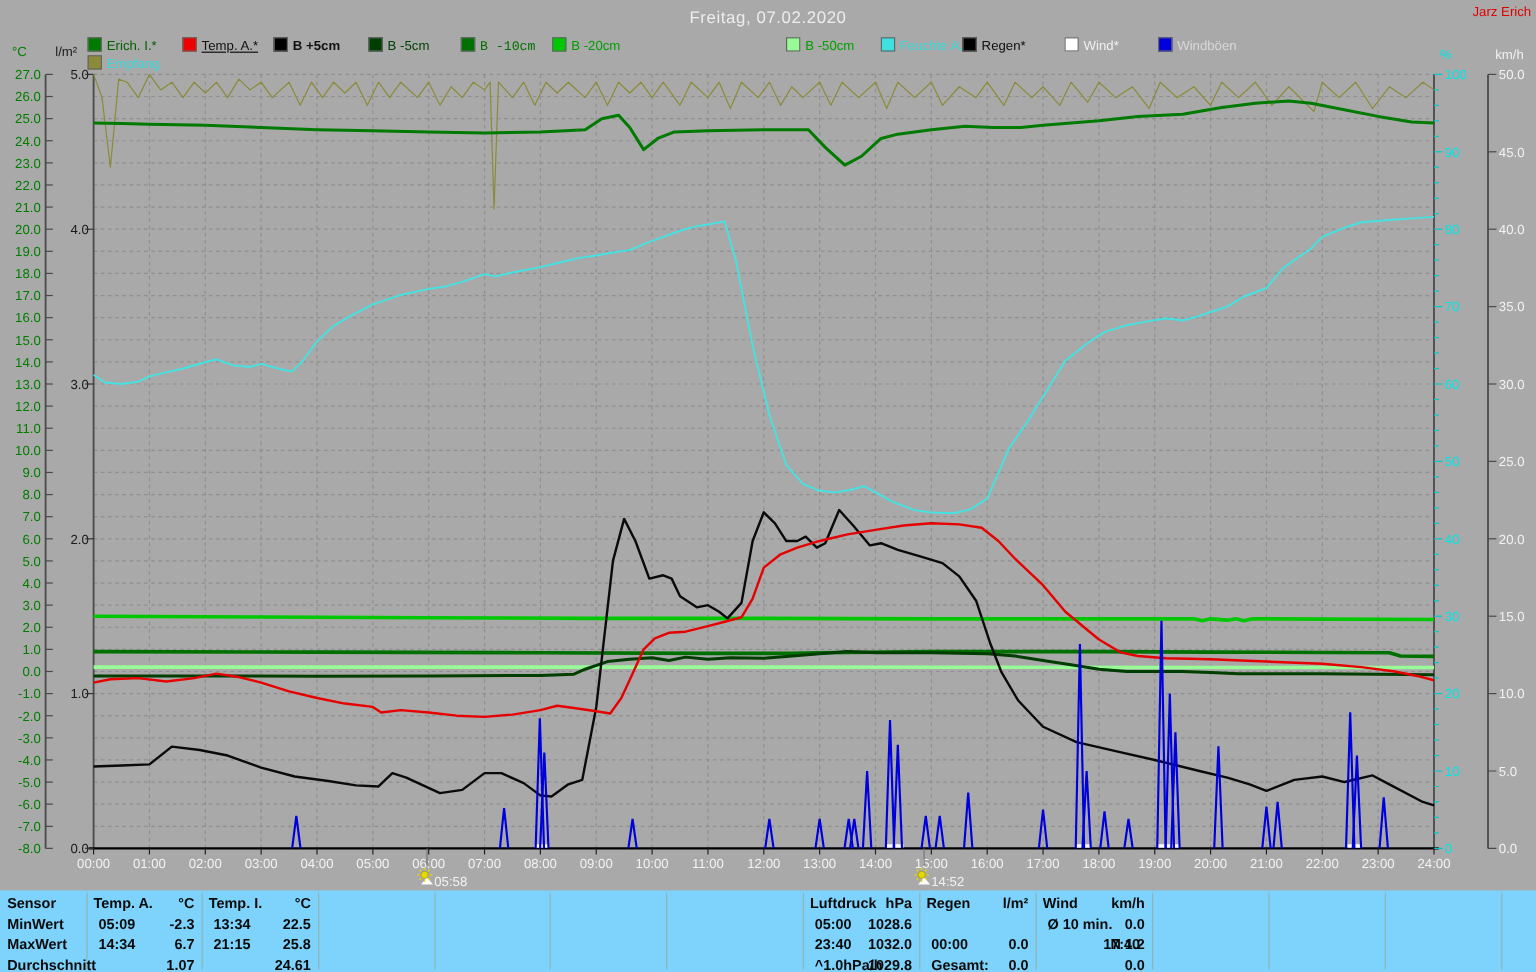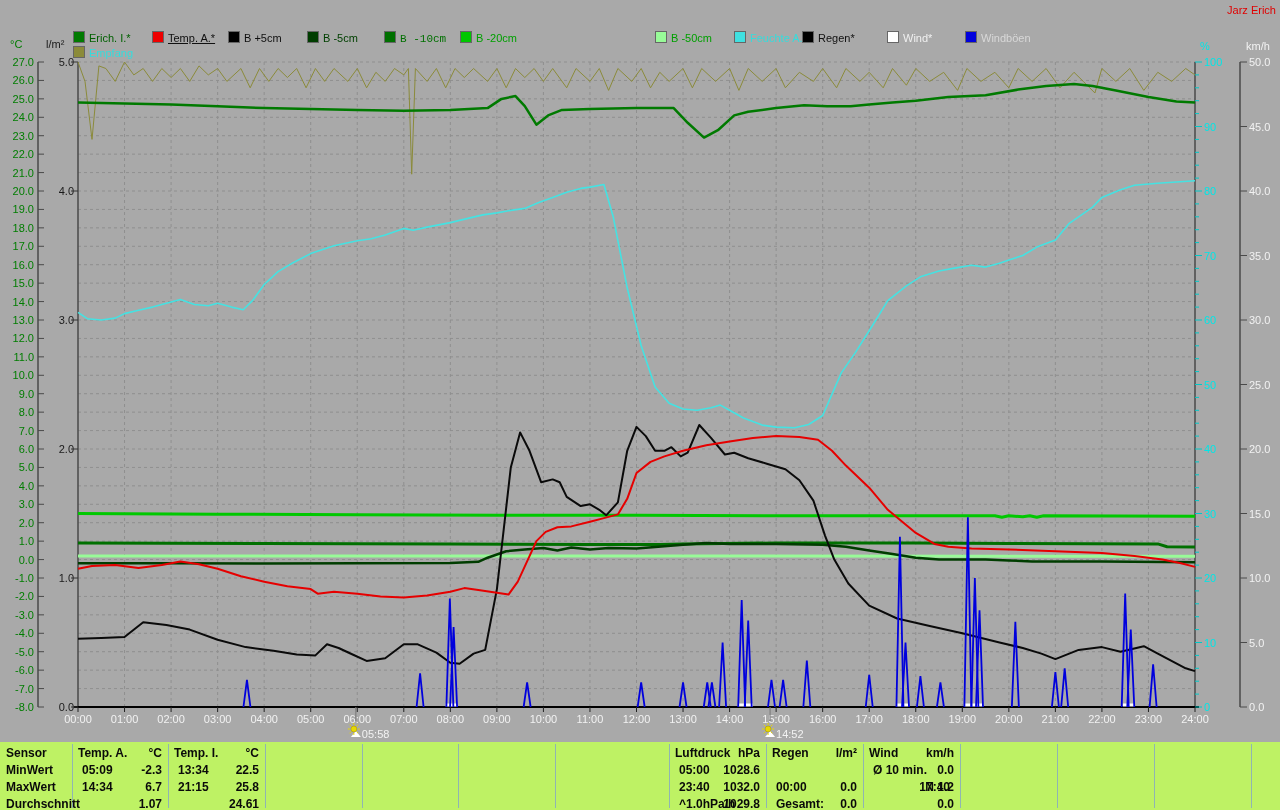--- a/index.html
+++ b/index.html
@@ -6,21 +6,21 @@
   #app{position:relative;width:1280px;height:810px;background:#a9a9a9;overflow:hidden;
        font-family:"Liberation Sans",sans-serif;}
   .abs{position:absolute;}
   #title{width:100%;text-align:center;top:6px;color:#ededed;font-size:14px;letter-spacing:.5px;}
   #watermark{top:4px;right:4px;color:#e00000;font-size:11px;}
   .axis-head{font-size:11px;}
   .legend-item{position:absolute;top:31px;height:12px;font-size:11px;white-space:nowrap;}
   .legend-box{display:inline-block;width:10px;height:10px;border:1px solid #666;
               vertical-align:-1px;margin-right:4px;}
   #chart{position:absolute;left:0;top:0;}
-  #datatable{position:absolute;left:0;top:742px;width:1280px;height:68px;background:#bef264;}
+  #datatable{position:absolute;left:0;top:742px;width:1280px;height:68px;background:#7dd3fc;}
   .tcell{position:absolute;font-size:12px;font-weight:bold;color:#0a0a0a;white-space:nowrap;}
   .tval{text-align:right;}
   .vline{position:absolute;top:2px;bottom:2px;width:1px;background:#8fb5b2;}
 </style>
 </head>
 <body>
 
 <div id="app">
   <svg id="chart" width="1280" height="742">
       <g stroke="#8f8f8f" stroke-width="1" stroke-dasharray="3,3">
@@ -388,31 +388,32 @@
         <line x1="768.0745833333334" y1="733" x2="768.0745833333334" y2="735" stroke="#e8d800"></line>
         <line x1="765.2461562085872" y1="731.8284271247462" x2="763.8319426462141" y2="733.2426406871193" stroke="#e8d800"></line>
         <line x1="764.0745833333334" y1="729" x2="762.0745833333334" y2="729" stroke="#e8d800"></line>
         <line x1="765.2461562085872" y1="726.1715728752538" x2="763.8319426462141" y2="724.7573593128807" stroke="#e8d800"></line>
         <line x1="768.0745833333334" y1="725" x2="768.0745833333334" y2="723" stroke="#e8d800"></line>
         <line x1="770.9030104580796" y1="726.1715728752538" x2="772.3172240204527" y2="724.7573593128807" stroke="#e8d800"></line>
         <text x="776.0745833333334" y="738" fill="#f2f2f2" text-anchor="start" font-size="11" font-family="&quot;Liberation Sans&quot;,sans-serif">14:52</text>
       </g>
     </svg>
 
+  <div class="abs" id="title">Freitag, 07.02.2020</div>
   <div class="abs" id="watermark">Jarz Erich</div>
 
   <div class="abs axis-head" style="left:10px;top:38px;color:#007d00;">°C</div>
   <div class="abs axis-head" style="left:46px;top:38px;color:#1a1a1a;">l/m²</div>
   <div class="abs axis-head" style="left:1200px;top:40px;color:#00e6e6;">%</div>
   <div class="abs axis-head" style="left:1246px;top:40px;color:#f2f2f2;">km/h</div>
 
   <div id="legend">
       <div class="legend-item" style="left: 73px; top: 31px;"><span class="legend-box" style="background: rgb(0, 122, 0);"></span><span style="color: rgb(0, 96, 0);">Erich. I.*</span></div>
       <div class="legend-item" style="left: 152px; top: 31px;"><span class="legend-box" style="background: rgb(238, 0, 0);"></span><span style="color: rgb(16, 16, 16); text-decoration: underline;">Temp. A.*</span></div>
-      <div class="legend-item" style="left: 228px; top: 31px;"><span class="legend-box" style="background: rgb(0, 0, 0);"></span><span style="color: rgb(16, 16, 16);">B +5cm</span></div>
+      <div class="legend-item" style="left: 228px; top: 31px;"><span class="legend-box" style="background: rgb(0, 0, 0);"></span><span style="color: rgb(16, 16, 16); font-weight: bold;">B +5cm</span></div>
       <div class="legend-item" style="left: 307px; top: 31px;"><span class="legend-box" style="background: rgb(0, 61, 0);"></span><span style="color: rgb(0, 64, 0);">B -5cm</span></div>
       <div class="legend-item" style="left: 384px; top: 31px;"><span class="legend-box" style="background: rgb(0, 112, 0);"></span><span style="color: rgb(0, 112, 0); font-family: Liberation Mono, monospace;">B -10cm</span></div>
       <div class="legend-item" style="left: 460px; top: 31px;"><span class="legend-box" style="background: rgb(0, 200, 0);"></span><span style="color: rgb(0, 160, 0);">B -20cm</span></div>
       <div class="legend-item" style="left: 655px; top: 31px;"><span class="legend-box" style="background: rgb(152, 251, 152);"></span><span style="color: rgb(0, 160, 0);">B -50cm</span></div>
       <div class="legend-item" style="left: 734px; top: 31px;"><span class="legend-box" style="background: rgb(64, 224, 224);"></span><span style="color: rgb(53, 220, 220);">Feuchte A.*</span></div>
       <div class="legend-item" style="left: 790px; top: 31px; padding-left: 12px;"><span class="legend-box" style="background: rgb(0, 0, 0);"></span><span style="color: rgb(16, 16, 16);">Regen*</span></div>
       <div class="legend-item" style="left: 887px; top: 31px;"><span class="legend-box" style="background: rgb(255, 255, 255);"></span><span style="color: rgb(240, 240, 240);">Wind*</span></div>
       <div class="legend-item" style="left: 965px; top: 31px;"><span class="legend-box" style="background: rgb(0, 0, 221);"></span><span style="color: rgb(216, 216, 216);">Windböen</span></div>
       <div class="legend-item" style="left: 73px; top: 46px;"><span class="legend-box" style="background: rgb(139, 139, 58);"></span><span style="color: rgb(53, 220, 220); margin-top: 37px;">Empfang</span></div>
     </div>

